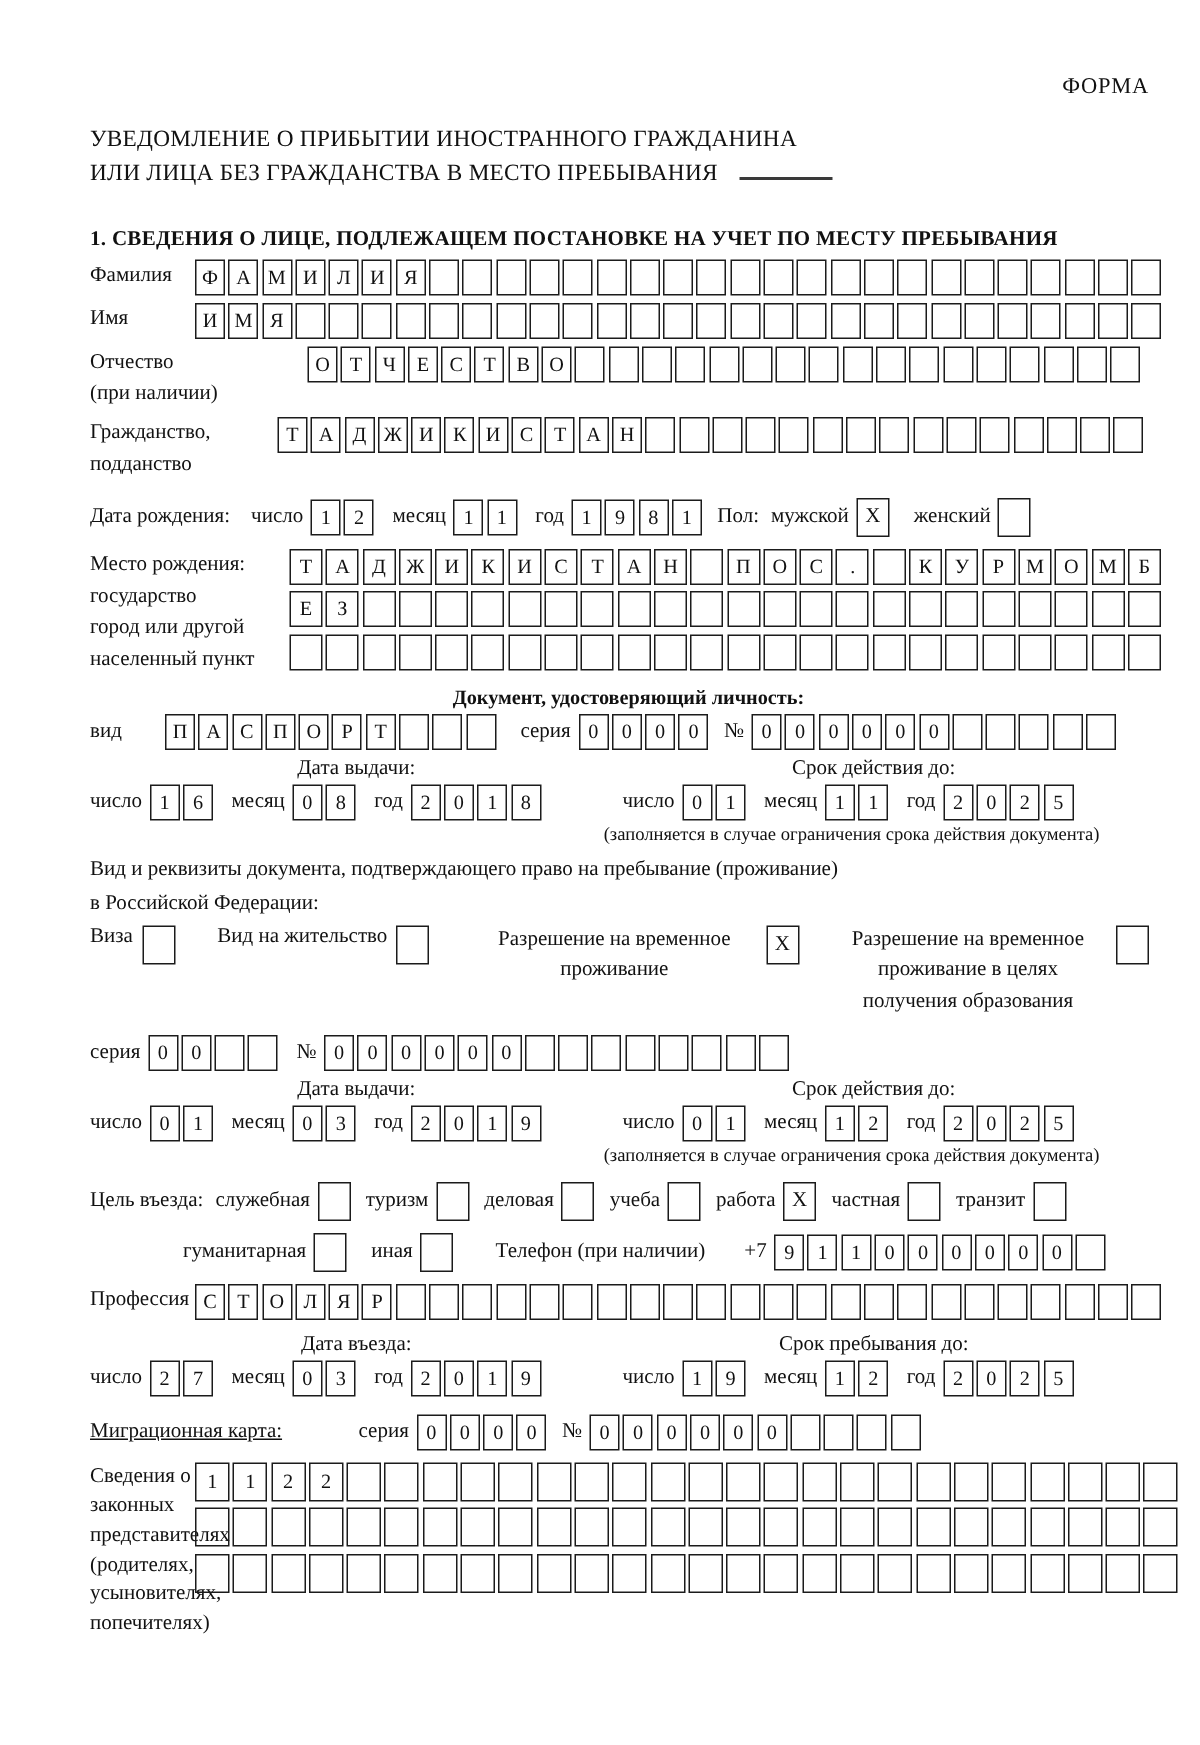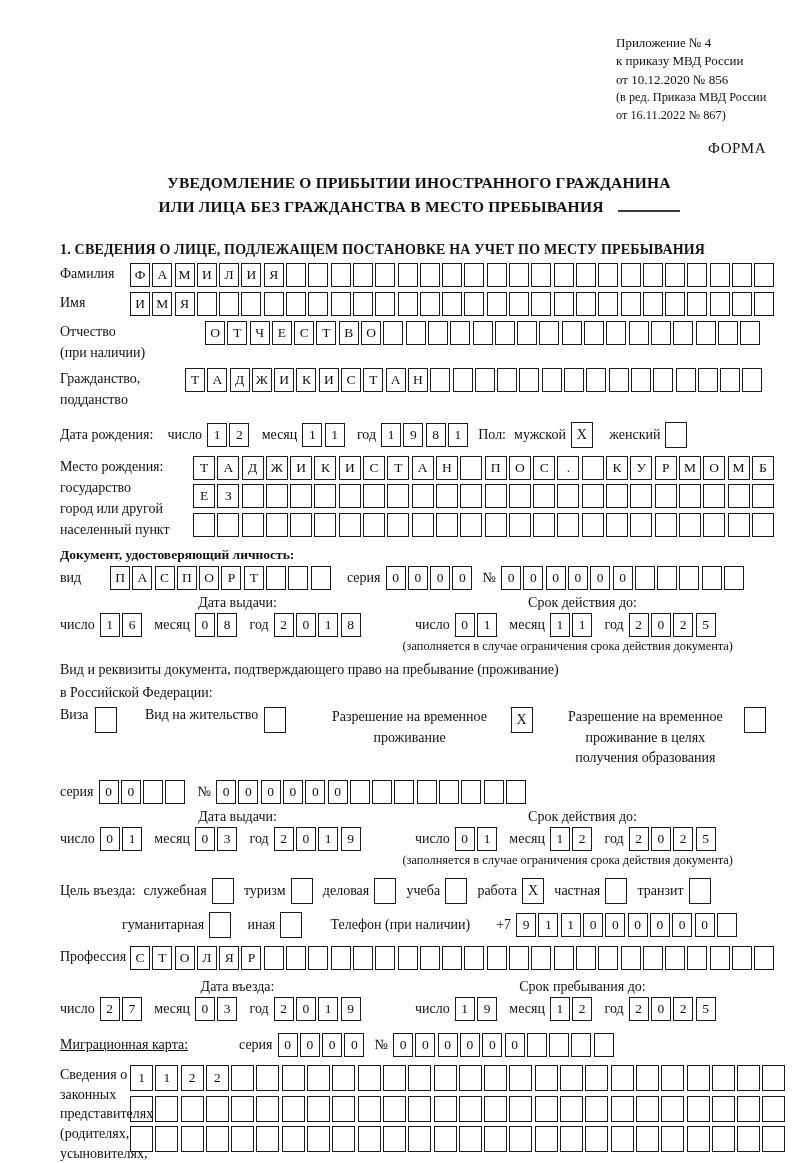--- a/index.html
+++ b/index.html
@@ -8,21 +8,21 @@
     font-family:"Liberation Serif","DejaVu Serif",serif;
     color:#111; overflow:hidden;
   }
   .page { box-sizing:border-box; width:800px; height:1163px; padding:34px 22px 0 60px; position:relative; }
 
   
   .approval { margin-left:556px; font-size:13px; line-height:1.42; }
   .approval .amend { font-size:12.3px; }
   .forma { text-align:right; padding-right:12px; font-weight:normal; font-size:15px; margin-top:16px; letter-spacing:.5px; }
 
-  .title { text-align:center; font-weight:bold; font-size:15.5px; line-height:1.5; margin-top:14px; letter-spacing:.2px; }
+  .title { text-align:left; font-weight:normal; font-size:15.5px; line-height:1.5; margin-top:14px; letter-spacing:.2px; }
   .blank-underline { display:inline-block; width:62px; border-bottom:2.2px solid #3a3a3a; height:13px; margin-left:14px; }
 
   .section-heading { font-weight:bold; font-size:14px; margin-top:24px; letter-spacing:.2px; }
 
   
   .frow { display:flex; align-items:flex-start; margin-top:5px; }
   .flabel { font-size:14px; line-height:1.5; white-space:pre-line; flex:none; }
   .w70  { width:70px; }
   .w125 { width:125px; }
   .w145 { width:145px; }
@@ -39,21 +39,21 @@
   .cells-lg .cell { width:23px; height:26px; }
   .cbx .cell { width:22px; height:26px; font-size:14px; }
 
   .stack { display:flex; flex-direction:column; }
   .stack .cells { margin-bottom:4.5px; }
 
   .irow { display:flex; align-items:center; font-size:14px; margin-top:6px; flex-wrap:nowrap; }
   .irow .cells { margin-left:5px; }
   .g8 { margin-left:8px; } .g10 { margin-left:10px; } .g14 { margin-left:14px; } .g18 { margin-left:18px; } .g26 { margin-left:26px; }
 
-  .center-bold { font-weight:bold; font-size:13.5px; margin-top:6px; }
+  .center-bold { text-align:center; font-weight:bold; font-size:13.5px; margin-top:6px; }
 
   .two-col { display:flex; margin-top:8px; font-size:14px; }
   .hdr-left { width:355px; text-align:center; }
   .hdr-right { width:335px; text-align:center; }
   .dates-row { display:flex; margin-top:2px; }
   .dgroup { display:flex; align-items:center; font-size:14px; flex:none; }
   .dg-left { width:355px; }
   .dgroup .cells { margin-left:5px; }
   .dgroup .dlbl { margin-left:10px; }
   .dgroup .dlbl:first-child { margin-left:0; }
@@ -63,27 +63,20 @@
 
   .permits { display:flex; align-items:flex-start; margin-top:6px; font-size:14px; }
   .permits .cbx { margin-left:6px; margin-top:0; }
   .opt-label { white-space:pre-line; text-align:center; line-height:1.45; }
 </style>
 </head>
 <body>
 
 <div class="page">
 
-  <div class="approval">
-    <div>Приложение № 4</div>
-    <div>к приказу МВД России</div>
-    <div>от 10.12.2020 № 856</div>
-    <div class="amend">(в ред. Приказа МВД России</div>
-    <div class="amend">от 16.11.2022 № 867)</div>
-  </div>
 
   <div class="forma">ФОРМА</div>
 
   <div class="title">
     <div>УВЕДОМЛЕНИЕ О ПРИБЫТИИ ИНОСТРАННОГО ГРАЖДАНИНА</div>
     <div><span>ИЛИ ЛИЦА БЕЗ ГРАЖДАНСТВА В МЕСТО ПРЕБЫВАНИЯ</span><span class="blank-underline"></span></div>
   </div>
 
   <div class="section-heading">1. СВЕДЕНИЯ О ЛИЦЕ, ПОДЛЕЖАЩЕМ ПОСТАНОВКЕ НА УЧЕТ ПО МЕСТУ ПРЕБЫВАНИЯ</div>
 

